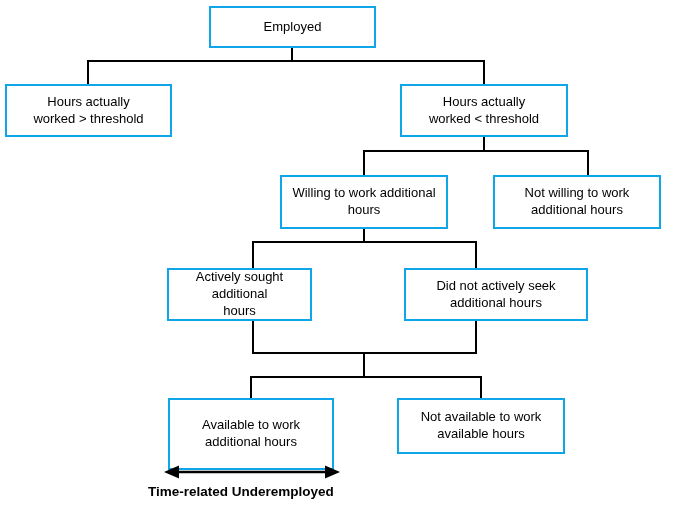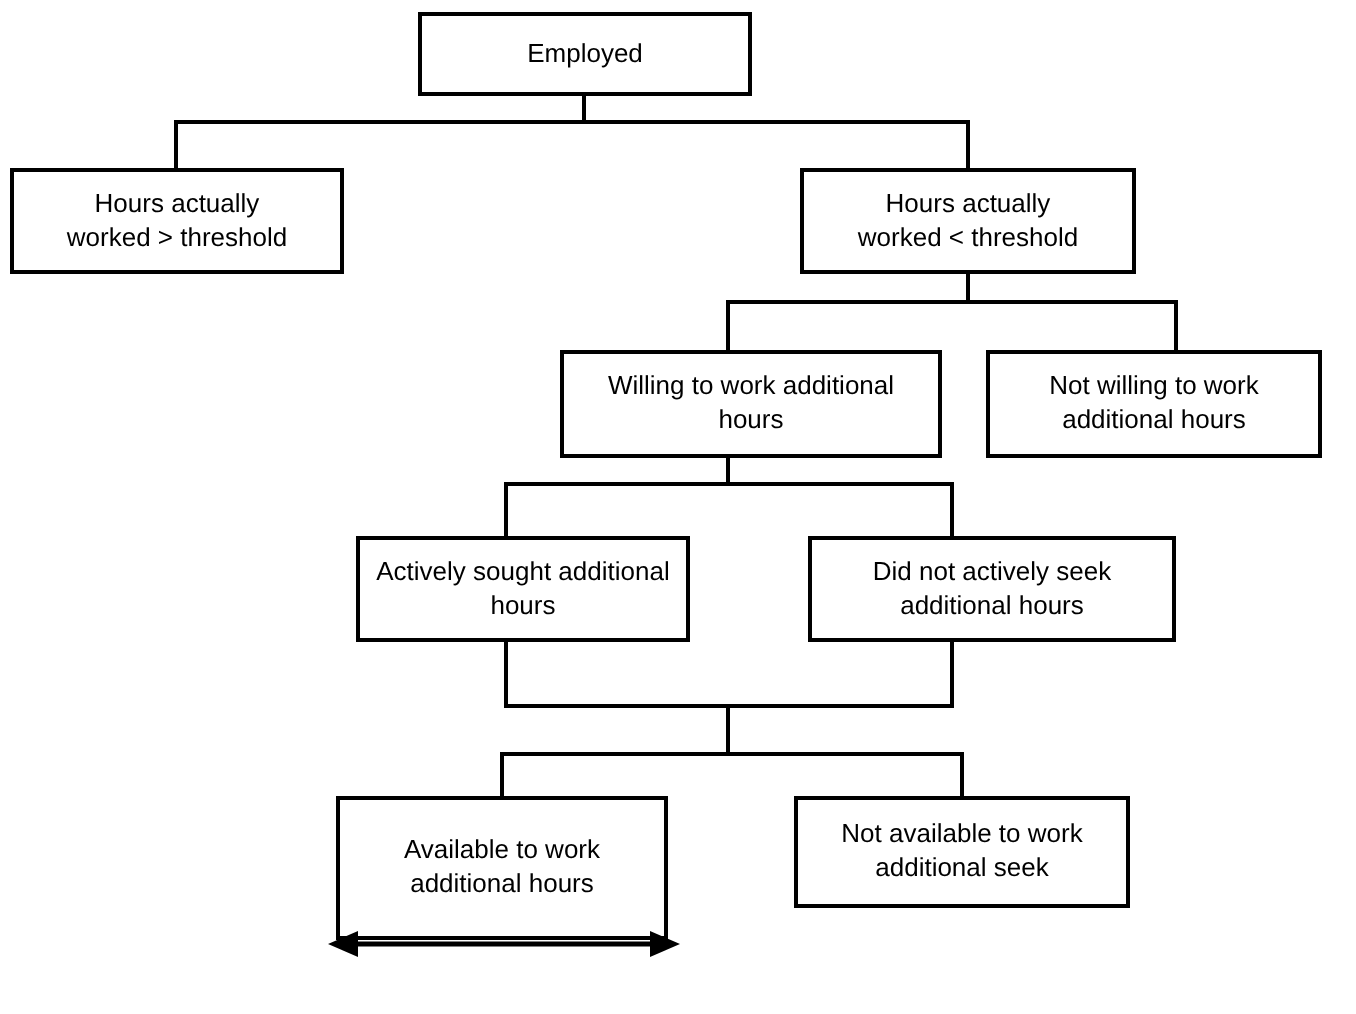--- a/index.html
+++ b/index.html
@@ -12,21 +12,21 @@
     width: 678px;
     height: 507px;
     background: #ffffff;
     font-family: "Liberation Sans", sans-serif;
     color: #000000;
     overflow: hidden;
   }
   .node {
     position: absolute;
     box-sizing: border-box;
-    border: 2px solid #000000;
+    border: 2px solid #0ea5e9;
     background: #ffffff;
     display: flex;
     align-items: center;
     justify-content: center;
     text-align: center;
     font-size: 13px;
     line-height: 1.3;
     white-space: pre-line;
     padding: 2px 4px;
   }
@@ -53,34 +53,34 @@
 
 <div class="stage">
 
   <div class="node" style="left:209px; top:6px; width:167px; height:42px">Employed</div>
 
   <div class="node" style="left:5px; top:84px; width:167px; height:53px">Hours actually
 worked &gt; threshold</div>
   <div class="node" style="left:400px; top:84px; width:168px; height:53px">Hours actually
 worked &lt; threshold</div>
 
-  <div class="node" style="left:280px; top:175px; width:191px; height:54px">Willing to work additional
+  <div class="node" style="left:280px; top:175px; width:168px; height:54px">Willing to work additional
 hours</div>
   <div class="node" style="left:493px; top:175px; width:168px; height:54px">Not willing to work
 additional hours</div>
 
-  <div class="node" style="left:178px; top:268px; width:167px; height:53px">Actively sought additional
+  <div class="node" style="left:167px; top:268px; width:145px; height:53px">Actively sought additional
 hours</div>
   <div class="node" style="left:404px; top:268px; width:184px; height:53px">Did not actively seek
 additional hours</div>
 
   <div class="node" style="left:168px; top:398px; width:166px; height:72px">Available to work
 additional hours</div>
   <div class="node" style="left:397px; top:398px; width:168px; height:56px">Not available to work
-additional seek</div>
+available hours</div>
 
   <div class="line" style="left:291px; top:48px; width:2px; height:12px"></div>
   <div class="line" style="left:87px;  top:60px; width:398px; height:2px"></div>
   <div class="line" style="left:87px;  top:60px; width:2px; height:24px"></div>
   <div class="line" style="left:483px; top:60px; width:2px; height:24px"></div>
 
   <div class="line" style="left:483px; top:137px; width:2px; height:13px"></div>
   <div class="line" style="left:363px; top:150px; width:226px; height:2px"></div>
   <div class="line" style="left:363px; top:150px; width:2px; height:25px"></div>
   <div class="line" style="left:587px; top:150px; width:2px; height:25px"></div>
@@ -97,14 +97,15 @@
   <div class="line" style="left:250px; top:376px; width:232px; height:2px"></div>
   <div class="line" style="left:250px; top:376px; width:2px; height:22px"></div>
   <div class="line" style="left:480px; top:376px; width:2px; height:22px"></div>
 
   <svg class="arrow-svg" width="180" height="18" viewBox="0 0 180 18">
     <line x1="13" y1="9" x2="167" y2="9" stroke="#000000" stroke-width="2.5"></line>
     <polygon points="2,9 17,2.5 17,15.5" fill="#000000"></polygon>
     <polygon points="178,9 163,2.5 163,15.5" fill="#000000"></polygon>
   </svg>
 
+  <div class="caption">Time-related Underemployed</div>
 
 </div>
 
 </body></html>

